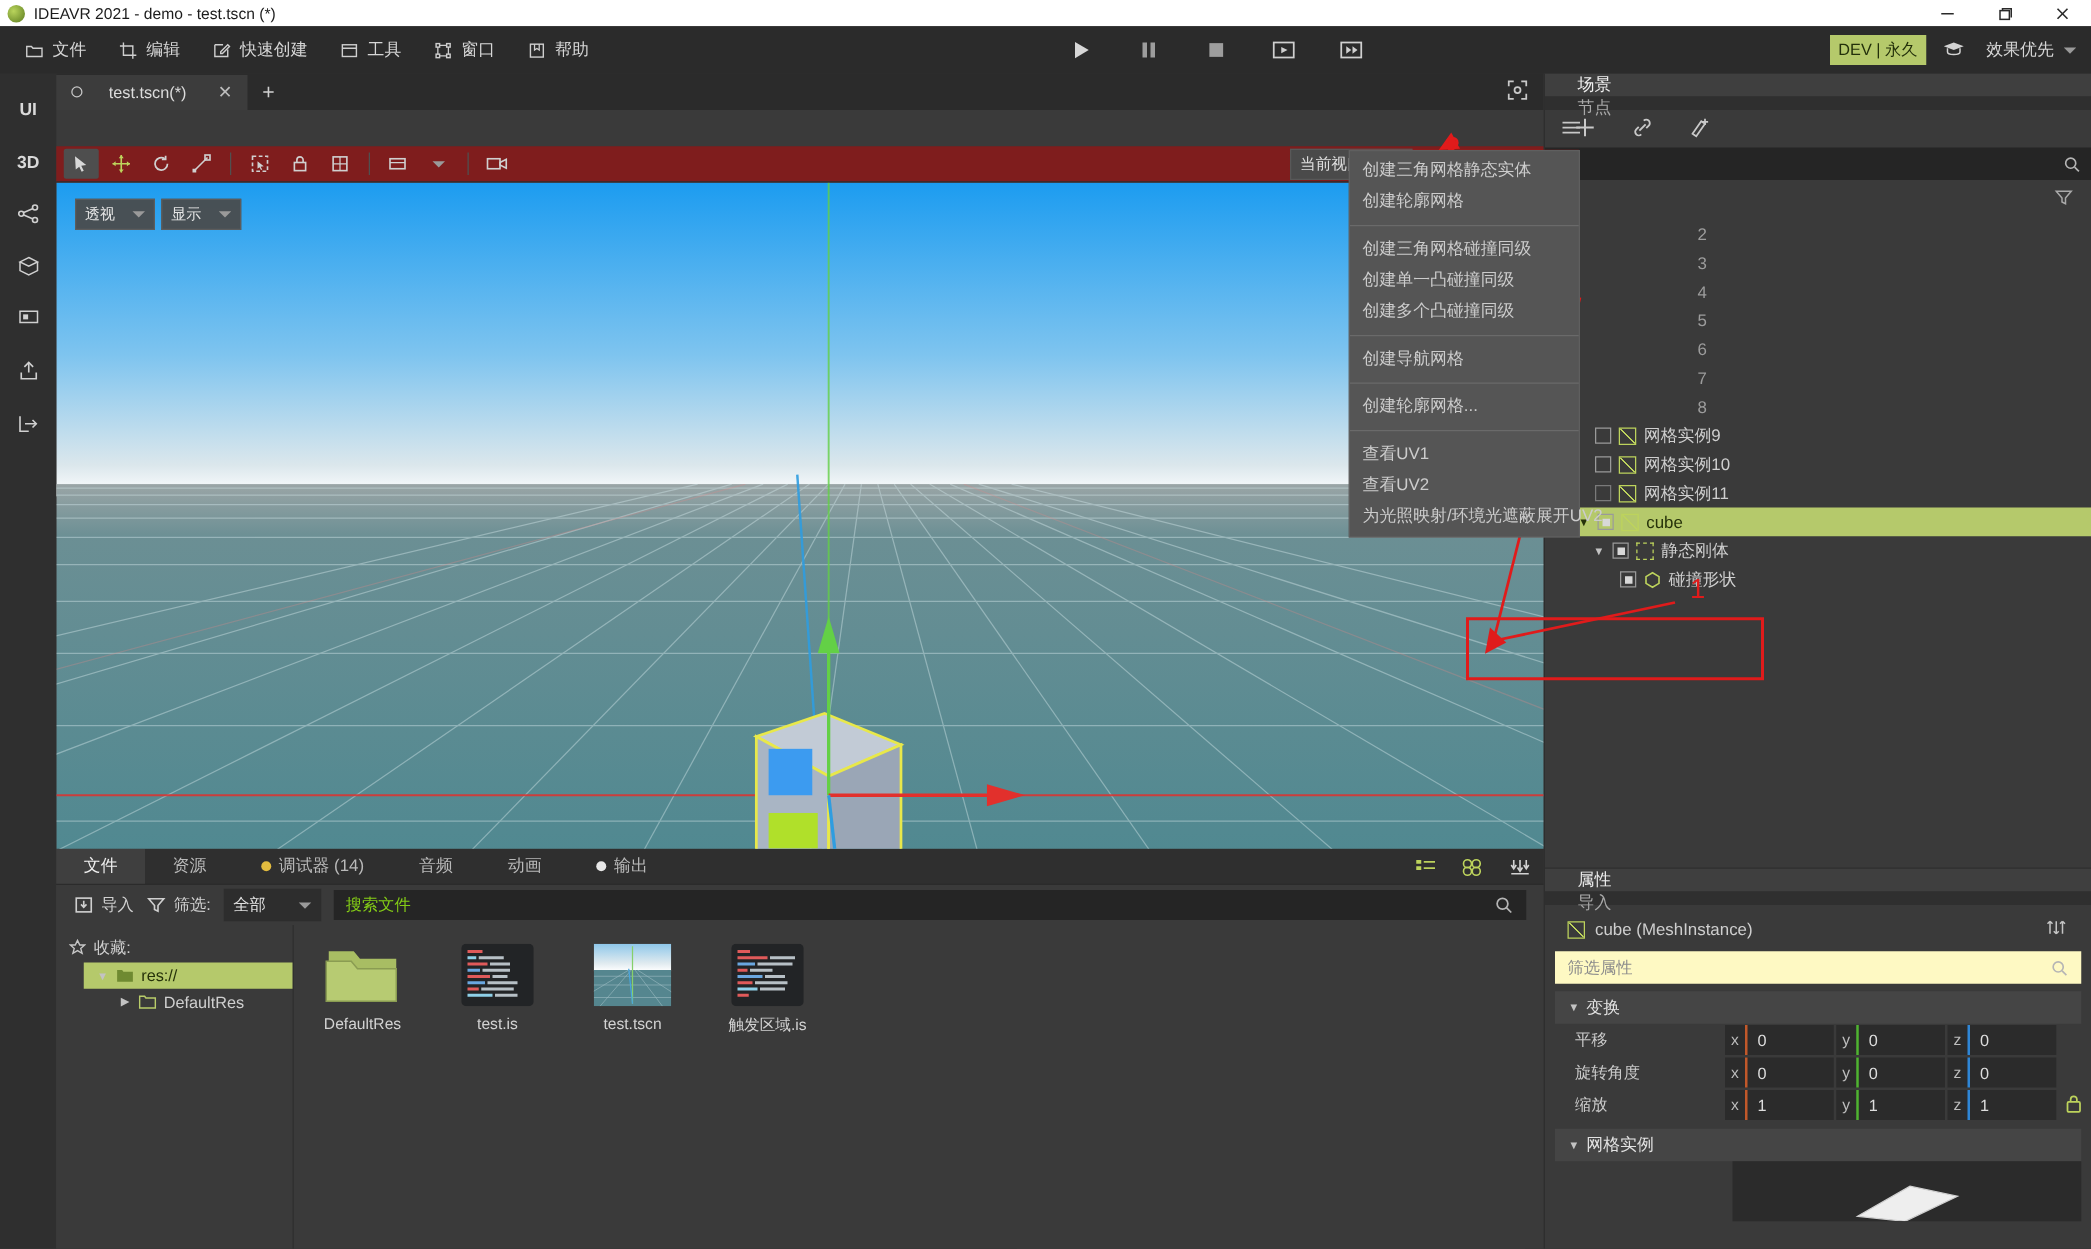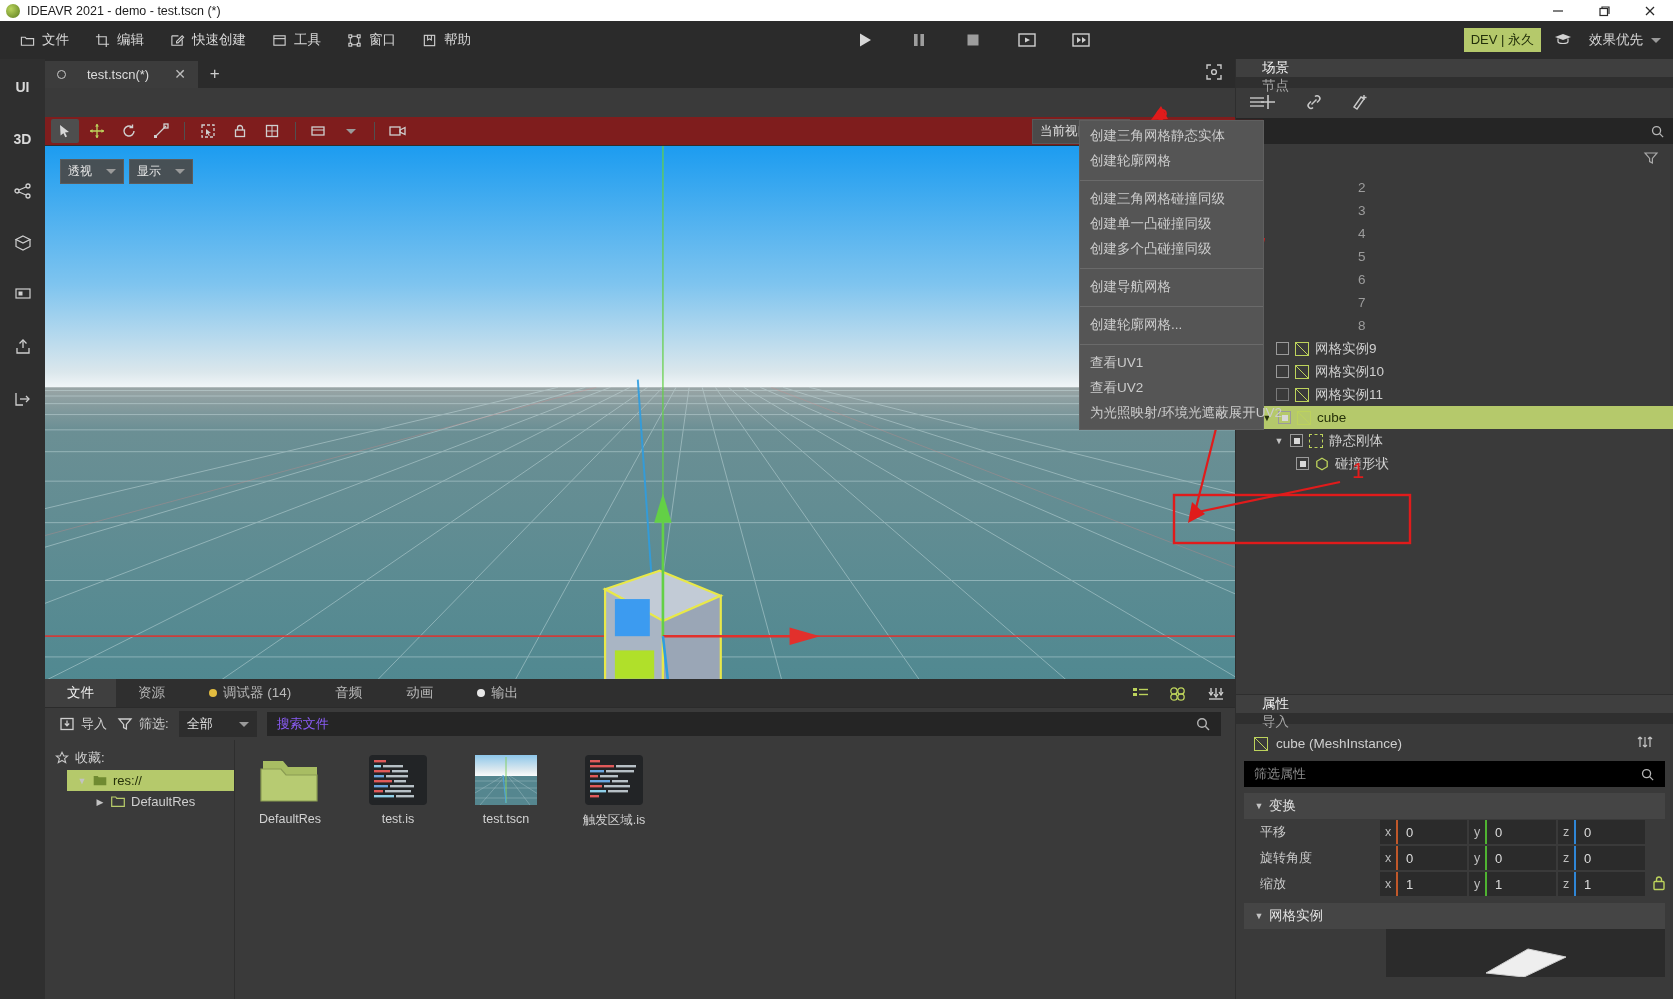--- a/index.html
+++ b/index.html
@@ -46,21 +46,21 @@
   }
   .cap-ico { margin-right: 14px; }
   .pref-sel { display:flex; align-items:center; gap:8px; margin-right: 12px; color:#d6d6d6; font-size:13.5px;}
   .caret-d { width:0;height:0;border-left:5px solid transparent;border-right:5px solid transparent;border-top:5px solid #9a9a9a;}
 
   
   #body { position:absolute; top:59px; left:0; right:0; bottom:0; display:flex; }
 
   
   #rail { width:45px; background:#2f2f2f; display:flex; flex-direction:column;
-          align-items:center; padding-top:10px; gap:16px; flex:0 0 45px;}
+          align-items:center; padding-top:10px; gap:6px; flex:0 0 45px;}
   .rail-btn { width:36px; height:36px; display:flex; align-items:center; justify-content:center;
               color:#d9d9d9; font-size:14px; font-weight:bold; border-radius:2px;}
 
   
   #center { flex:1 1 auto; display:flex; flex-direction:column; min-width:0; }
 
   
   #scene-tabs { height:29px; background:#2b2b2b; display:flex; align-items:flex-end; }
   .stab { display:flex; align-items:center; gap:21px; padding:5px 12px 6px 12px;
           background:#3c3c3c; font-size:13px; color:#dcdcdc; }
@@ -96,21 +96,21 @@
   .btab.sel { background:#3f3f3f; color:#efefef; }
   .btab .d-y { width:8px;height:8px;border-radius:50%;background:#e3bc3f;}
   .btab .d-w { width:8px;height:8px;border-radius:50%;background:#e8e8e8;}
   #btabs .fill { flex:1 1 auto;}
   .btab-ico { display:flex;align-items:center;padding:0 10px;}
 
   #fs-toolbar { height:32px; display:flex; align-items:center; gap:10px; padding:0 14px; background:#3a3a3a;}
   .fs-btn { display:flex;align-items:center;gap:6px;color:#d0d0d0;font-size:13px;}
   .fs-combo { background:#2d2d2d; display:flex;align-items:center;gap:26px;padding:4px 8px;font-size:13px;color:#e0e0e0;}
   .fs-search { flex:1 1 auto; background:#252525; display:flex; align-items:center;
-               padding:4px 10px; color:#8b5cf6; font-size:13px; height:24px;}
+               padding:4px 10px; color:#84cc16; font-size:13px; height:24px;}
   .fs-search .sp {flex:1 1 auto;}
 
   #fs-main { flex:1 1 auto; display:flex; min-height:0; background:#3a3a3a; }
   #fs-tree { width:190px; flex:0 0 190px; background:#3a3a3a; border-right:1px solid #2e2e2e;
              padding-top:6px; font-size:13px;}
   .tr-row { display:flex; align-items:center; gap:6px; padding:3px 10px; }
   .tr-row.hl { background:#b5c96b; color:#26320a; }
   #fs-grid { flex:1 1 auto; padding:14px 0 0 14px; display:flex; gap:26px; align-items:flex-start; }
   .fcell { width:82px; display:flex; flex-direction:column; align-items:center; gap:6px;}
   .fcell .lbl { font-size:12.5px; color:#d2d2d2; text-align:center; white-space:nowrap; }
@@ -141,21 +141,21 @@
   .mesh-ico-sq::after{content:"";position:absolute;left:0;top:0;width:100%;height:100%;
     background:linear-gradient(to top right, transparent 46%, #bdd35c 46%, #bdd35c 54%, transparent 54%);}
   .dash-sq { width:14px;height:14px;border:1.4px dashed #bdd35c; flex:0 0 14px;}
   .hex-ico { width:14px;height:14px;flex:0 0 14px;}
 
   
   #inspector { height:305px; flex:0 0 305px; display:flex; flex-direction:column;
                border-top:1px solid #2e2e2e; }
   .insp-head { display:flex; align-items:center; gap:8px; padding:10px 18px 8px 18px; font-size:13.5px;}
   .insp-head .fill{flex:1 1 auto;}
-  .insp-filter { height:26px; background:#000000; margin:0 8px; display:flex; align-items:center;
+  .insp-filter { height:26px; background:#fef9c3; margin:0 8px; display:flex; align-items:center;
                  padding:0 10px; color:#8c8c8c; font-size:13px;}
   .insp-filter .sp{flex:1 1 auto;}
   .sec-hdr { background:#454545; margin:6px 8px 0 8px; padding:4px 10px; font-size:13.5px; color:#e2e2e2;
              display:flex; align-items:center; gap:5px;}
   .prop-row { display:flex; align-items:center; height:26px; padding-left:24px; gap:0; }
   .prop-lbl { width:120px; font-size:13px; color:#cacaca; }
   .vfield { background:#2b2b2b; height:24px; display:flex; align-items:center; flex:1 1 0; margin-right:2px;}
   .vfield .ax { width:16px; text-align:center; font-size:12.5px; color:#bdbdbd;}
   .vfield .bar { width:2px; height:24px; }
   .vfield .val { padding-left:8px; font-size:13px; color:#dddddd;}

